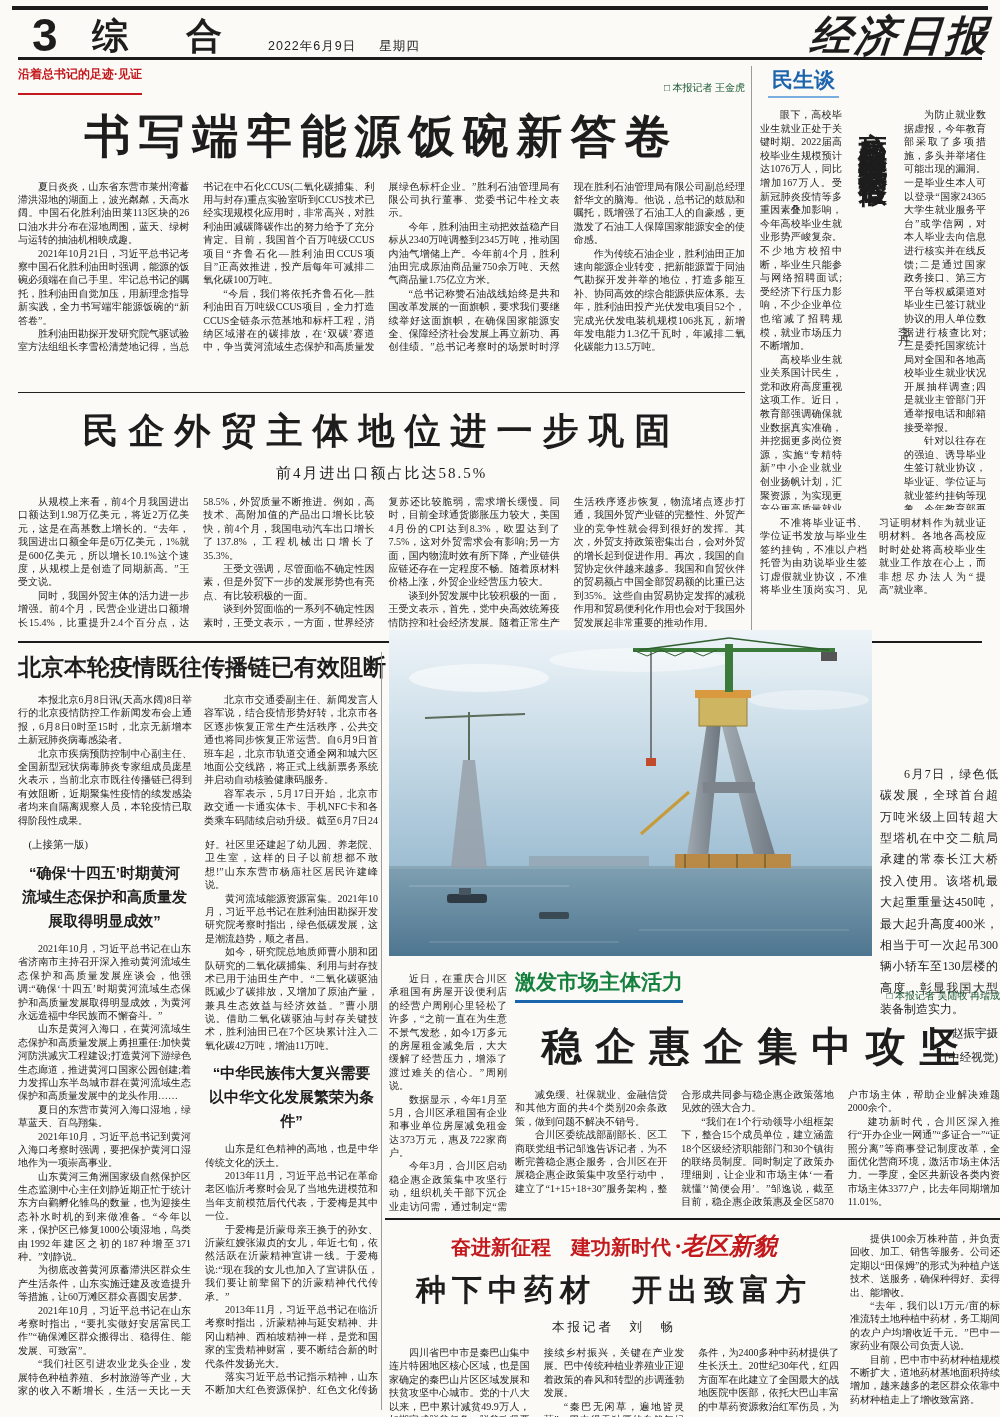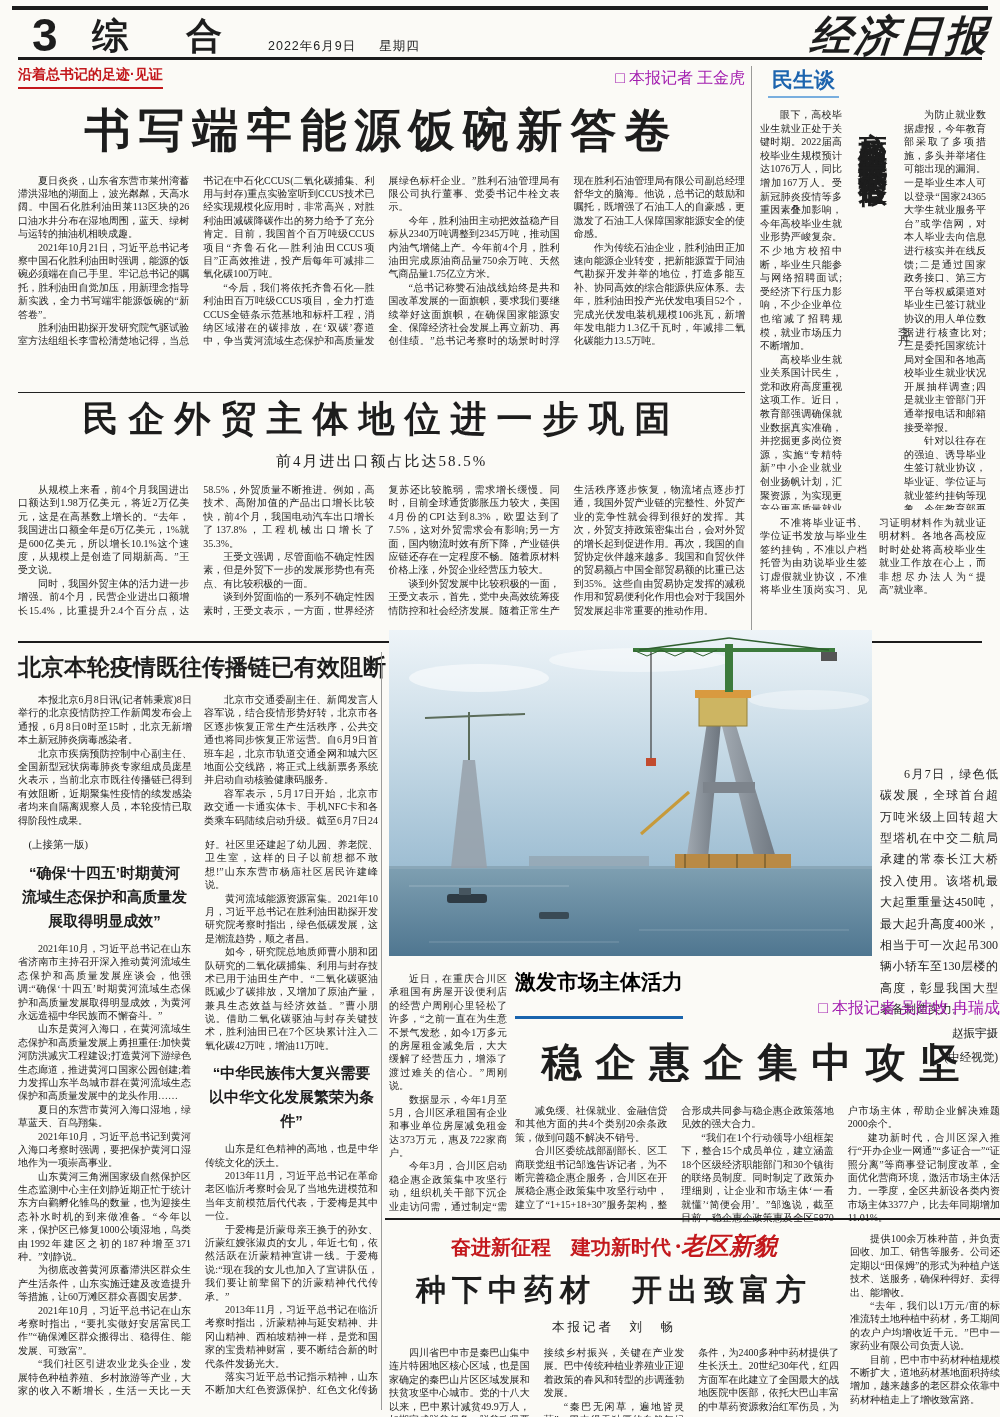--- a/index.html
+++ b/index.html
@@ -15,22 +15,22 @@
   .cols3{column-count:3;column-gap:14px;}
   .cols2{column-count:2;column-gap:14px;}
 
   
   .pageno{font-size:46px;font-weight:900;line-height:1;}
   .section{font-size:36px;font-weight:900;letter-spacing:24px;line-height:1.1;white-space:nowrap;}
   .dateline{font-size:12.5px;color:#222;letter-spacing:1px;}
   .masthead{font-size:42px;font-weight:900;letter-spacing:3px;font-style:italic;transform:skewX(-4deg);white-space:nowrap;}
 
   
-  .kicker-red{color:#c3181c;font-weight:900;font-size:14px;border-bottom:2px solid #c3181c;padding-bottom:3px;display:inline-block;}
-  .byline-sm{font-size:16px;color:#a21caf;}
+  .kicker-red{color:#c3181c;font-weight:900;font-size:12px;border-bottom:2px solid #c3181c;padding-bottom:10px;display:inline-block;}
+  .byline-sm{font-size:10px;color:#14532d;}
   .headline-energy{font-weight:900;font-size:46px;letter-spacing:8px;text-align:center;line-height:1.1;white-space:nowrap;}
 
   
   .ms-label{color:#1d64ae;font-weight:900;font-size:21px;border-bottom:2px solid #79aede;display:inline-block;padding:0 4px 2px;}
   .ms-flex{display:flex;justify-content:space-between;}
   .ms-col{width:82px;font-size:10px;line-height:1.36;overflow:hidden;text-align:justify;}
   .vtitle-cell{position:relative;width:60px;display:flex;justify-content:center;}
   .vtitle{writing-mode:vertical-rl;font-weight:900;font-size:29px;letter-spacing:4px;line-height:1.05;}
   .vauthor{position:absolute;right:-9px;top:52%;writing-mode:vertical-rl;font-size:12px;letter-spacing:9px;color:#333;}
 
@@ -45,21 +45,21 @@
   
   .col-subhead{font-family:"Liberation Sans","DejaVu Sans",sans-serif;font-weight:900;font-size:15px;line-height:1.6;text-align:center;margin:9px 4px;text-indent:0;}
   .cont-note{font-size:10.5px;margin:0 0 6px 0;text-indent:1em;}
 
   
   .caption{font-size:12px;line-height:1.78;text-align:justify;}
   .caption .para{text-indent:2em;}
   .credit-cap{text-align:right;font-size:11.5px;margin-top:3px;}
 
   
-  .kicker-blue{color:#000000;font-weight:900;font-size:21px;border-bottom:3px solid #1a64ad;padding-bottom:20px;display:inline-block;}
+  .kicker-blue{color:#15803d;font-weight:900;font-size:21px;border-bottom:3px solid #1a64ad;padding-bottom:4px;display:inline-block;}
   .headline-wenqi{font-weight:900;font-size:40px;letter-spacing:14px;text-align:center;white-space:nowrap;}
 
   
   .kicker-red2{color:#c3181c;font-weight:900;font-size:20px;}
   .kicker-red3{color:#c3181c;font-weight:700;font-size:24px;font-style:italic;}
   .headline-herbs{font-weight:900;font-size:30px;letter-spacing:6px;text-align:center;white-space:nowrap;}
   .byline-center{text-align:center;font-size:12.5px;letter-spacing:3px;}
 </style>
 </head>
 <body>
@@ -111,37 +111,37 @@
           <p class="para">为防止就业数据虚报，今年教育部采取了多项措施，多头并举堵住可能出现的漏洞。一是毕业生本人可以登录“国家24365大学生就业服务平台”或学信网，对本人毕业去向信息进行核实并在线反馈;二是通过国家政务接口、第三方平台等权威渠道对毕业生已签订就业协议的用人单位数据进行核查比对;三是委托国家统计局对全国和各地高校毕业生就业状况开展抽样调查;四是就业主管部门开通举报电话和邮箱接受举报。</p>
           <p class="para">针对以往存在的强迫、诱导毕业生签订就业协议，毕业证、学位证与就业签约挂钩等现象，今年教育部再次强调“四不准”，明确规定不准以任何方式强迫、诱导毕业生签订就业协议和劳动合同，</p>
         </div>
     </div>
     <div class="body-text cols2" style="margin-top:6px;height:152px;column-gap:12px;">
         <p class="para">不准将毕业证书、学位证书发放与毕业生签约挂钩，不准以户档托管为由劝说毕业生签订虚假就业协议，不准将毕业生顶岗实习、见习证明材料作为就业证明材料。各地各高校应时时处处将高校毕业生就业工作放在心上，而非想尽办法人为“提高”就业率。</p>
       </div>
   </div>
 
   <div class="abs trade-box" style="left:18px;top:392px;width:727px;">
-    <div class="headline-trade" style="margin-top:2px;text-align:center;">民企外贸主体地位进一步巩固</div>
+    <div class="headline-trade" style="margin-top:14px;text-align:center;">民企外贸主体地位进一步巩固</div>
     <div class="subhead-trade" style="margin-top:8px;">前4月进出口额占比达58.5%</div>
     <div class="body-text cols4" style="margin-top:12px;height:154px;">
         <p class="para">从规模上来看，前4个月我国进出口额达到1.98万亿美元，将近2万亿美元，这是在高基数上增长的。“去年，我国进出口额全年是6万亿美元，1%就是600亿美元，所以增长10.1%这个速度，从规模上是创造了同期新高。”王受文说。</p>
         <p class="para">同时，我国外贸主体的活力进一步增强。前4个月，民营企业进出口额增长15.4%，比重提升2.4个百分点，达58.5%，外贸质量不断推进。例如，高技术、高附加值的产品出口增长比较快，前4个月，我国电动汽车出口增长了137.8%，工程机械出口增长了35.3%。</p>
         <p class="para">王受文强调，尽管面临不确定性因素，但是外贸下一步的发展形势也有亮点、有比较积极的一面。</p>
         <p class="para">谈到外贸面临的一系列不确定性因素时，王受文表示，一方面，世界经济复苏还比较脆弱，需求增长缓慢。同时，目前全球通货膨胀压力较大，美国4月份的CPI达到8.3%，欧盟达到了7.5%，这对外贸需求会有影响;另一方面，国内物流时效有所下降，产业链供应链还存在一定程度不畅。随着原材料价格上涨，外贸企业经营压力较大。</p>
         <p class="para">谈到外贸发展中比较积极的一面，王受文表示，首先，党中央高效统筹疫情防控和社会经济发展。随着正常生产生活秩序逐步恢复，物流堵点逐步打通，我国外贸产业链的完整性、外贸产业的竞争性就会得到很好的发挥。其次，外贸支持政策密集出台，会对外贸的增长起到促进作用。再次，我国的自贸协定伙伴越来越多。我国和自贸伙伴的贸易额占中国全部贸易额的比重已达到35%。这些自由贸易协定发挥的减税作用和贸易便利化作用也会对于我国外贸发展起非常重要的推动作用。</p>
       </div>
   </div>
 
   <div class="abs rule" style="left:18px;top:641px;width:964px;height:2px;"></div>
 
   <div class="abs" style="left:18px;top:652px;width:360px;">
     <div class="headline-bj sans">北京本轮疫情既往传播链已有效阻断</div>
     <div class="body-text cols2" style="margin-top:10px;height:144px;column-gap:12px;">
-        <p class="para">本报北京6月8日讯(记者韩秉宸)8日举行的北京疫情防控工作新闻发布会上通报，6月8日0时至15时，北京无新增本土新冠肺炎病毒感染者。</p>
+        <p class="para">本报北京6月8日讯(天高水阔)8日举行的北京疫情防控工作新闻发布会上通报，6月8日0时至15时，北京无新增本土新冠肺炎病毒感染者。</p>
         <p class="para">北京市疾病预防控制中心副主任、全国新型冠状病毒肺炎专家组成员庞星火表示，当前北京市既往传播链已得到有效阻断，近期聚集性疫情的续发感染者均来自隔离观察人员，本轮疫情已取得阶段性成果。</p>
         <p class="para">北京市交通委副主任、新闻发言人容军说，结合疫情形势好转，北京市各区逐步恢复正常生产生活秩序，公共交通也将同步恢复正常运营。自6月9日首班车起，北京市轨道交通全网和城六区地面公交线路，将正式上线新票务系统并启动自动核验健康码服务。</p>
         <p class="para">容军表示，5月17日开始，北京市政交通一卡通实体卡、手机NFC卡和各类乘车码陆续启动升级。截至6月7日24时，已完成升级的一卡通实体卡和手机NFC卡有940万张、乘车码523万张，合计达到1463万张。</p>
       </div>
   </div>
 
   <div class="abs body-text cols2" style="left:18px;top:838px;width:360px;height:572px;">
       <div class="cont-note">(上接第一版)</div>
       <div class="col-subhead">“确保‘十四五’时期黄河流域生态保护和高质量发展取得明显成效”</div>
       <p class="para">2021年10月，习近平总书记在山东省济南市主持召开深入推动黄河流域生态保护和高质量发展座谈会，他强调:“确保‘十四五’时期黄河流域生态保护和高质量发展取得明显成效，为黄河永远造福中华民族而不懈奋斗。”</p>

